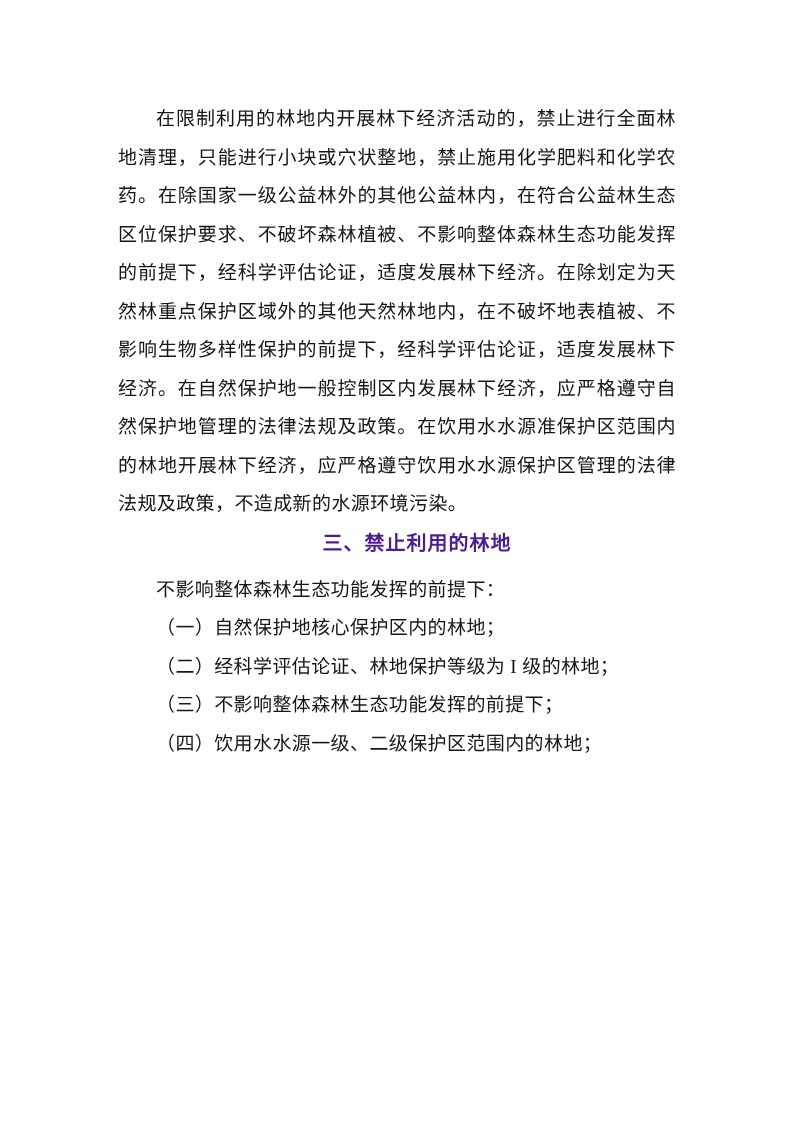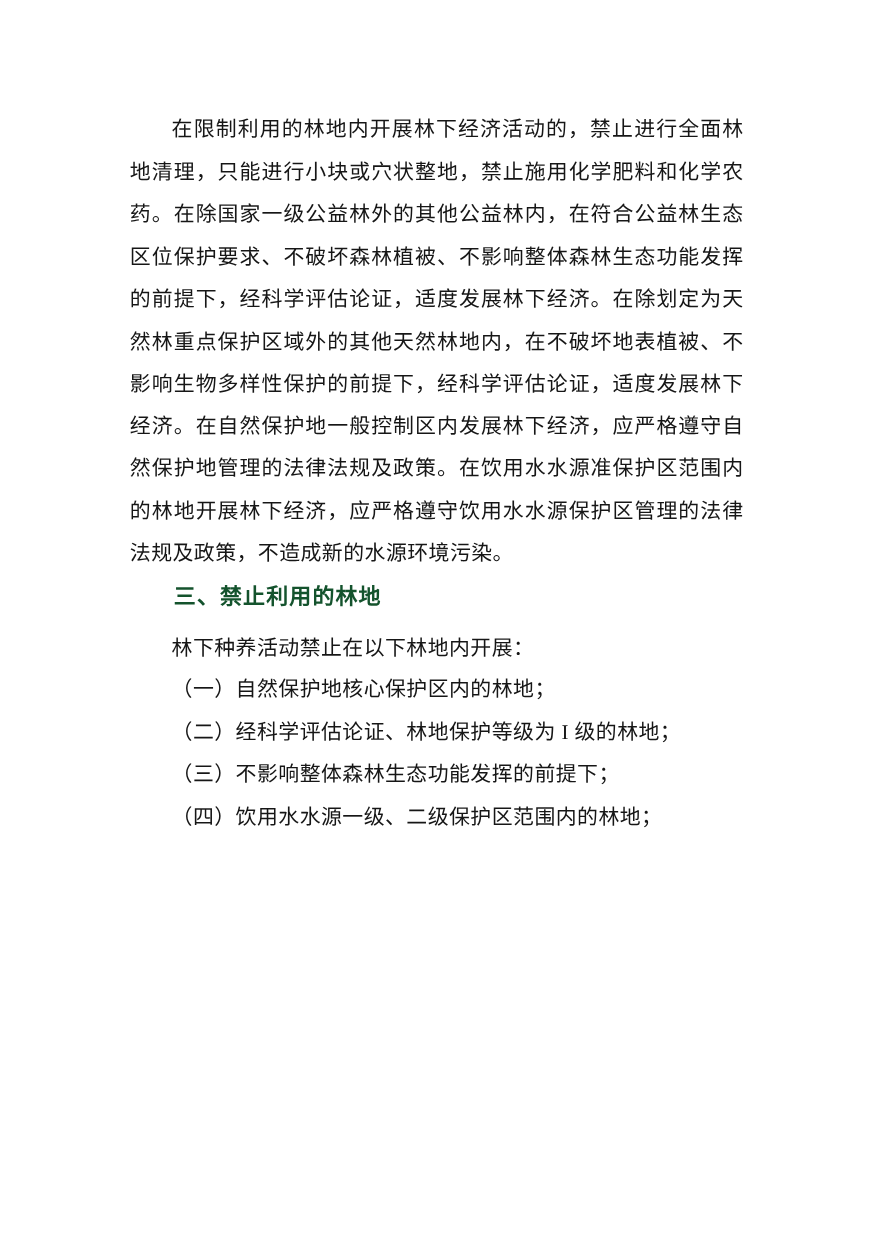--- a/index.html
+++ b/index.html
@@ -33,21 +33,22 @@
   }
   .section-heading {
     margin: 4px 0 0 0;
     padding: 0;
     font-family: "Liberation Sans", "DejaVu Sans", sans-serif;
     font-size: 20px;
     font-weight: bold;
     line-height: 30px;
     text-indent: 2em;
     letter-spacing: 1px;
-    color: #14532d;
+    color: #4c1d95;
+    text-align: center;
   }
   .list-intro {
     margin-top: 13px;
   }
   .list-item {
     margin: 0;
   }
   .page-number-badge {
     position: absolute;
     left: 118px;
@@ -64,21 +65,21 @@
 </style>
 </head>
 <body>
 
 <div class="page">
   <div class="content">
     <p class="body-para">在限制利用的林地内开展林下经济活动的，禁止进行全面林地清理，只能进行小块或穴状整地，禁止施用化学肥料和化学农药。在除国家一级公益林外的其他公益林内，在符合公益林生态区位保护要求、不破坏森林植被、不影响整体森林生态功能发挥的前提下，经科学评估论证，适度发展林下经济。在除划定为天然林重点保护区域外的其他天然林地内，在不破坏地表植被、不影响生物多样性保护的前提下，经科学评估论证，适度发展林下经济。在自然保护地一般控制区内发展林下经济，应严格遵守自然保护地管理的法律法规及政策。在饮用水水源准保护区范围内的林地开展林下经济，应严格遵守饮用水水源保护区管理的法律法规及政策，不造成新的水源环境污染。</p>
 
     <h2 class="section-heading">三、禁止利用的林地</h2>
 
-    <p class="body-para list-intro">林下种养活动禁止在以下林地内开展：</p>
+    <p class="body-para list-intro">不影响整体森林生态功能发挥的前提下：</p>
 
     <div>
       <p class="body-para list-item">（一）自然保护地核心保护区内的林地；</p>
       <p class="body-para list-item">（二）经科学评估论证、林地保护等级为 I 级的林地；</p>
       <p class="body-para list-item">（三）不影响整体森林生态功能发挥的前提下；</p>
       <p class="body-para list-item">（四）饮用水水源一级、二级保护区范围内的林地；</p>
     </div>
   </div>
 
   <div class="page-number-badge">6</div>

